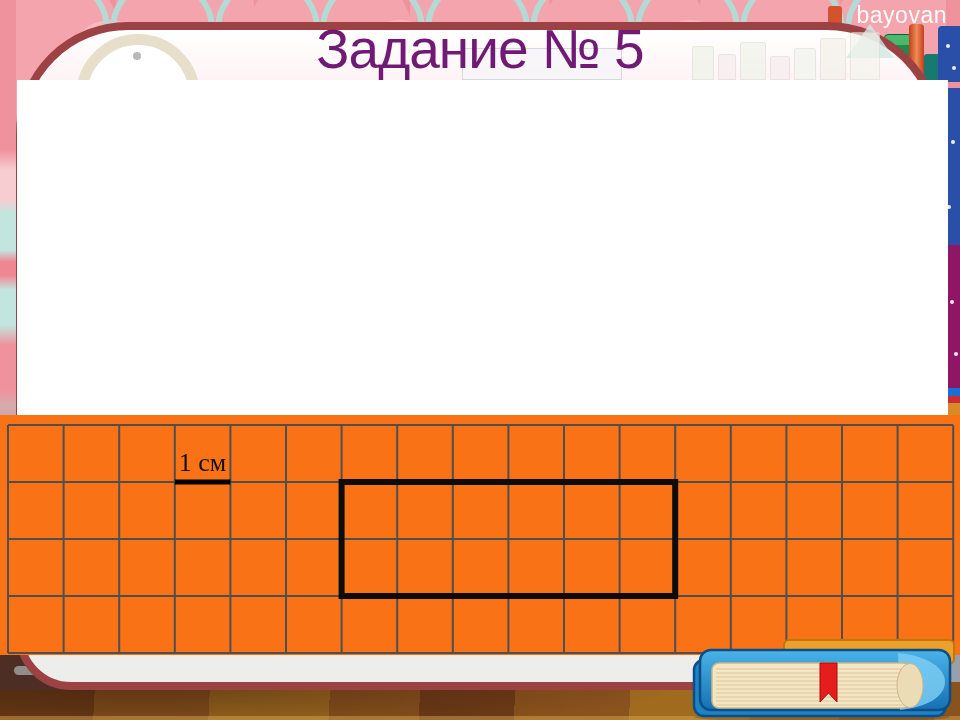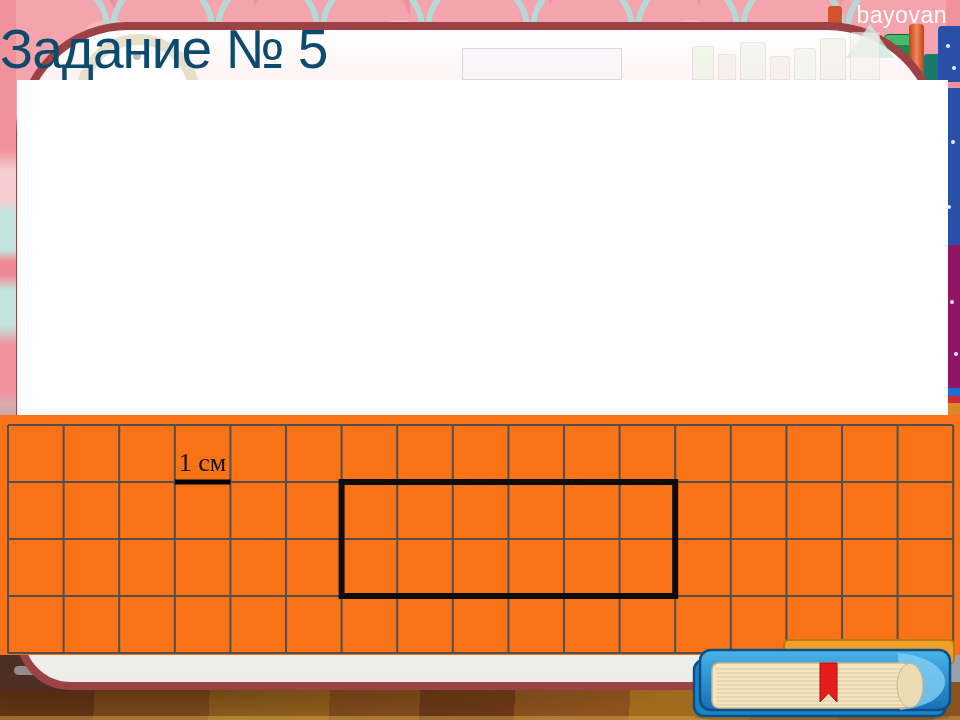--- a/index.html
+++ b/index.html
@@ -73,22 +73,22 @@
     border:11px solid #e8dfca;
     background:radial-gradient(circle at 50% 40%, #ffffff 60%, #f4efe4);
   }
   #clock-dot{left:133px;top:52px;width:8px;height:8px;border-radius:50%;background:#b9b9b9;z-index:1;}
 
   #title-box{
     left:462px;top:48px;width:160px;height:32px;z-index:2;
     background:rgba(246,245,248,.8);border:1.5px solid #d8d8de;box-sizing:border-box;
   }
   #page-title{
-    left:0;top:21px;width:960px;z-index:2;text-align:left;
-    font-size:55px;font-weight:400;color:#0c4a6e;letter-spacing:-1px;line-height:1.05;
+    left:0;top:21px;width:960px;z-index:2;text-align:center;
+    font-size:55px;font-weight:400;color:#701a75;letter-spacing:-1px;line-height:1.05;
   }
 
   #white-box{left:17px;top:80px;width:931px;height:337px;background:#ffffff;z-index:3;}
 
   
   #grid-sheet{left:0;top:415px;width:960px;height:240px;background:#f97316;z-index:4;}
 
   
   #book{left:688px;top:636px;z-index:5;}
 

